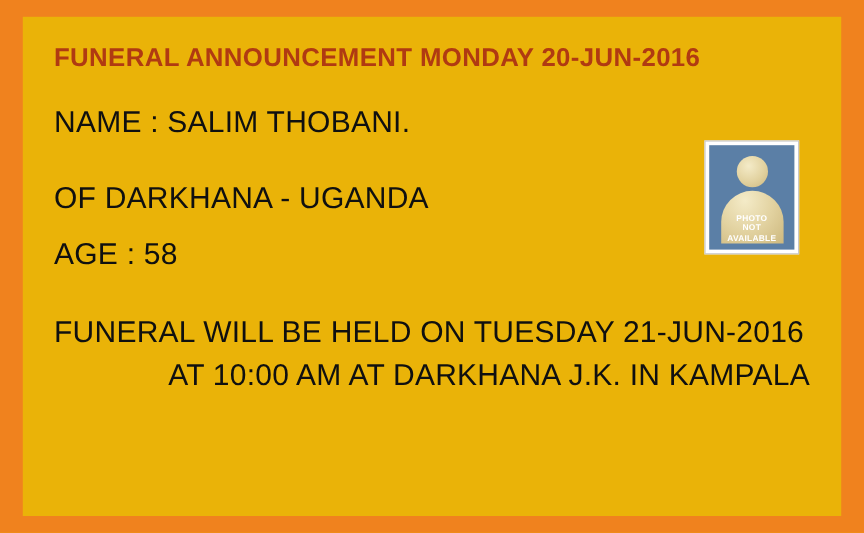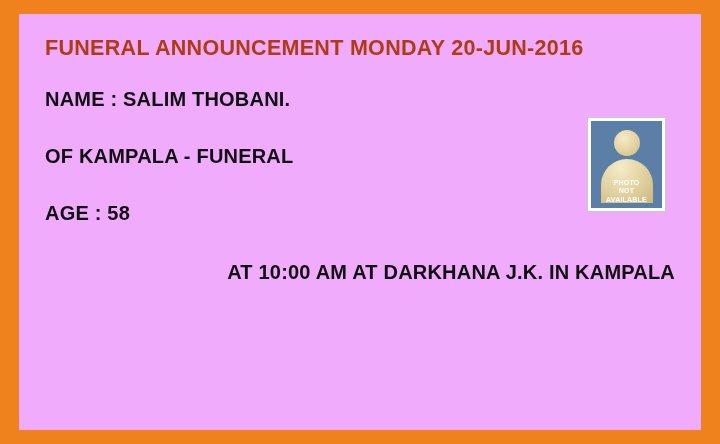--- a/index.html
+++ b/index.html
@@ -12,41 +12,41 @@
     background: #f0821e;
     font-family: "Liberation Sans", sans-serif;
     overflow: hidden;
   }
   #card {
     position: absolute;
     left: 19px;
     top: 14px;
     width: 682px;
     height: 416px;
-    background: #f0abfc;
+    background: #eab308;
     box-sizing: border-box;
     padding: 22px 26px 0 26px;
   }
   #headline {
     color: #b03a12;
     font-size: 21.5px;
     font-weight: bold;
     letter-spacing: 0.3px;
     white-space: nowrap;
   }
   .body-line {
     color: #101010;
-    font-size: 20px;
-    font-weight: bold;
+    font-size: 25px;
+    font-weight: normal;
     letter-spacing: 0.2px;
     white-space: nowrap;
   }
   #name-line { margin-top: 27px; }
   #city-line { margin-top: 34px; }
-  #age-line  { margin-top: 34px; }
+  #age-line  { margin-top: 18px; }
   #funeral-block { margin-top: 36px; }
   #funeral-line2 { margin-top: 7px; text-align: right; }
   #dilsoji-line { margin-top: 33px; }
 
   
   #photo-box {
     position: absolute;
     right: 35px;
     top: 103px;
     width: 79px;
@@ -100,25 +100,26 @@
 </style>
 </head>
 <body>
 
 <div id="card">
 
   <div id="headline">FUNERAL ANNOUNCEMENT MONDAY 20-JUN-2016</div>
 
   <div id="name-line" class="body-line">NAME : SALIM THOBANI.</div>
 
-  <div id="city-line" class="body-line">OF KAMPALA - FUNERAL</div>
+  <div id="city-line" class="body-line">OF DARKHANA - UGANDA</div>
 
   <div id="age-line" class="body-line">AGE : 58</div>
 
   <div id="funeral-block">
+    <div id="funeral-line1" class="body-line">FUNERAL WILL BE HELD ON TUESDAY 21-JUN-2016</div>
     <div id="funeral-line2" class="body-line">AT 10:00 AM AT DARKHANA J.K. IN KAMPALA</div>
   </div>
 
 
   <div id="photo-box">
     <div id="photo-inner">
       <div id="photo-head"></div>
       <div id="photo-body"></div>
       <div id="photo-caption">
         <span>PHOTO</span>

